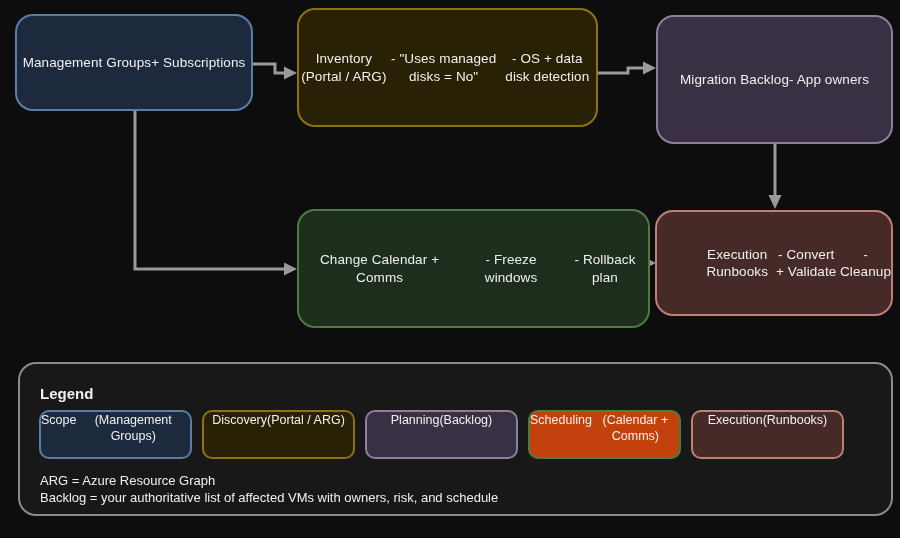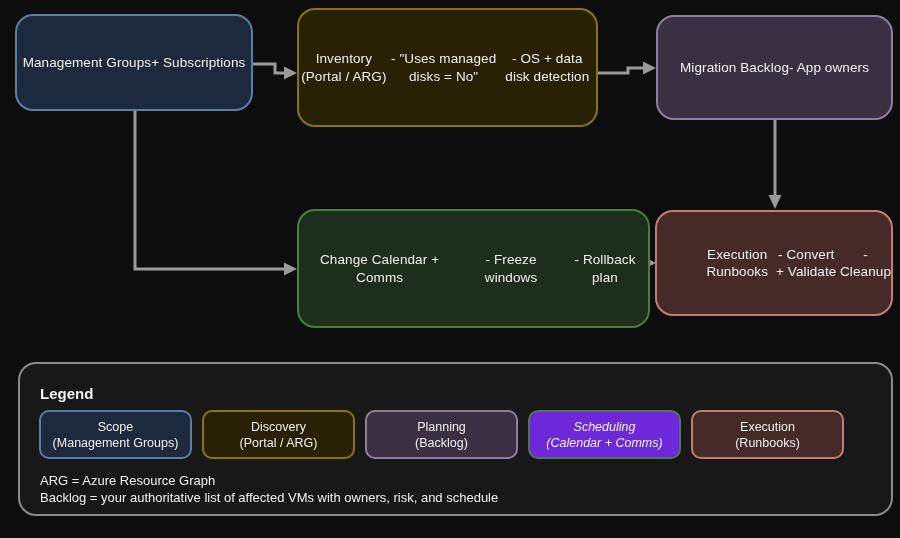--- a/index.html
+++ b/index.html
@@ -23,21 +23,21 @@
     flex-direction: row;
     justify-content: center;
     align-items: center;
     text-align: center;
     font-size: 13.5px;
     line-height: 17.5px;
     letter-spacing: 0.1px;
   }
   .node--scope      { left: 15px;  top: 14px;  width: 238px; height: 97px;  background: #1d2a3e; border-color: #5b7da6; }
   .node--discovery  { left: 297px; top: 8px;  width: 301px; height: 119px; background: #292105; border-color: #8a7310; }
-  .node--planning   { left: 656px; top: 15px;  width: 237px; height: 105px; background: #393043; border-color: #8f7f9f; }
+  .node--planning   { left: 656px; top: 15px;  width: 237px; height: 129px; background: #393043; border-color: #8f7f9f; }
   .node--scheduling { left: 297px; top: 209px; width: 353px; height: 119px; background: #1d2e1c; border-color: #4b7d41; }
   .node--execution  { left: 655px; top: 210px; width: 238px; height: 106px; background: #452a27; border-color: #c17e74; padding-left: 45px; }
 
   
   #connectors { position: absolute; left: 0; top: 0; width: 900px; height: 538px; }
 
   
   .legend-panel {
     position: absolute;
     left: 18px; top: 362px;
@@ -58,30 +58,30 @@
     left: 19px; top: 46px;
     display: flex;
     gap: 10px;
   }
   .swatch {
     width: 153px; height: 49px;
     border: 2px solid;
     border-radius: 10px;
     box-sizing: border-box;
     display: flex;
-    flex-direction: column;
+    flex-direction: row;
     justify-content: center;
     text-align: center;
     font-size: 12.5px;
     line-height: 16px;
   }
   .swatch--scope      { background: #1d2a3e; border-color: #5b7da6; }
   .swatch--discovery  { background: #292105; border-color: #8a7310; }
   .swatch--planning   { background: #393043; border-color: #8f7f9f; }
-  .swatch--scheduling { background: #6d28d9; border-color: #4b7d41; font-style: italic; }
+  .swatch--scheduling { background: #c2410c; border-color: #4b7d41; }
   .swatch--execution  { background: #452a27; border-color: #c17e74; }
 
   .legend-notes {
     position: absolute;
     left: 20px; top: 109px;
     font-size: 13px;
     line-height: 16.5px;
   }
 </style>
 </head>

